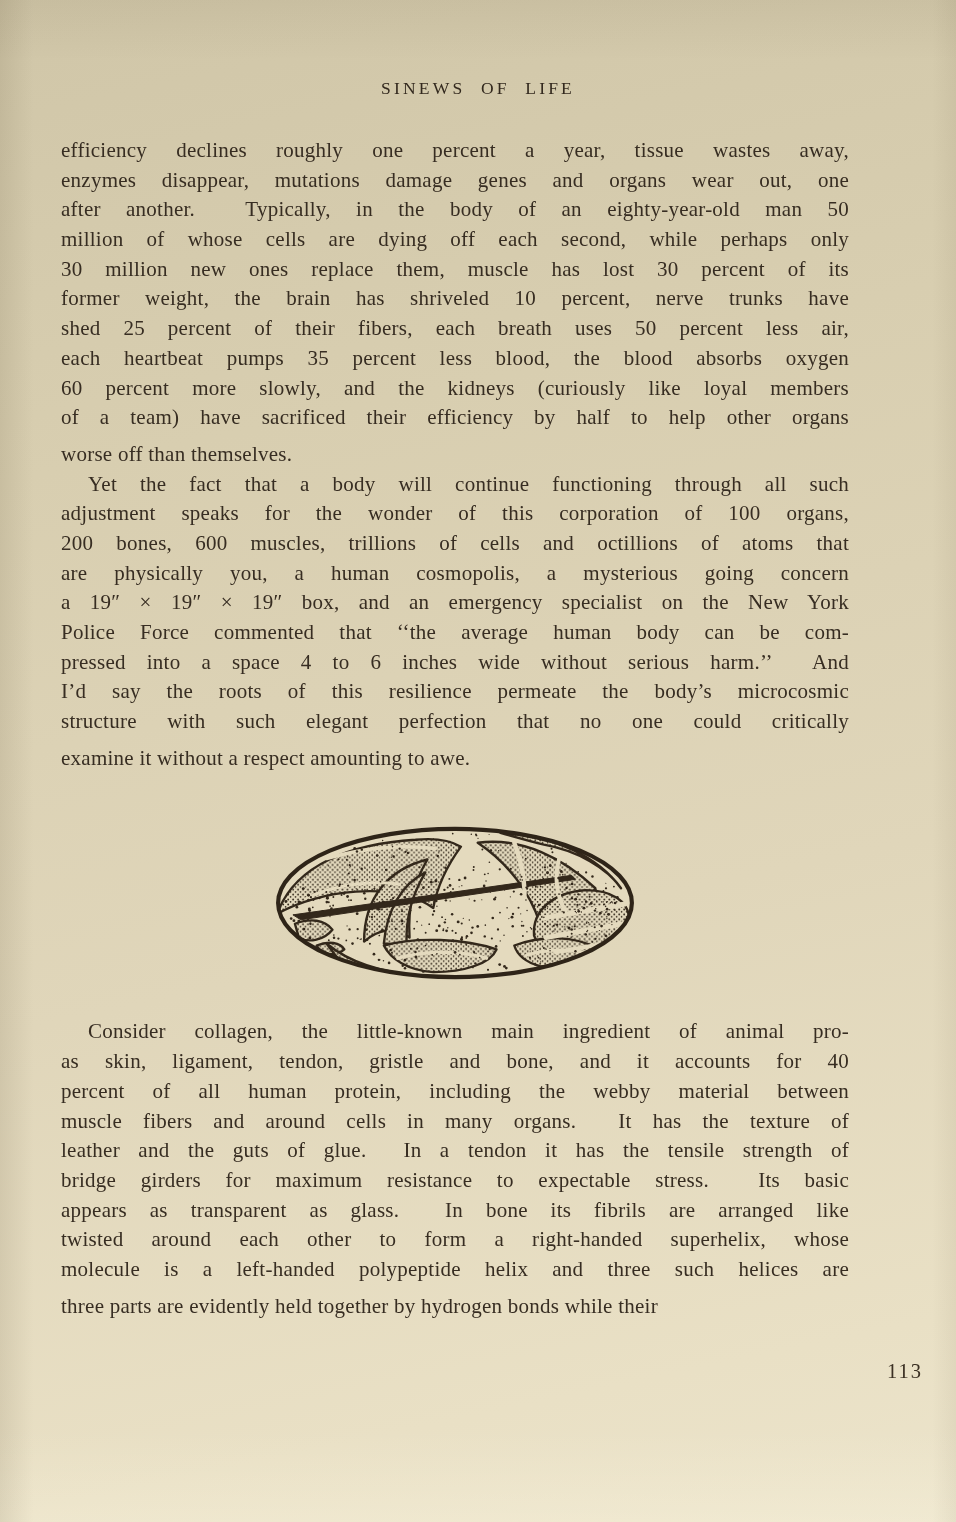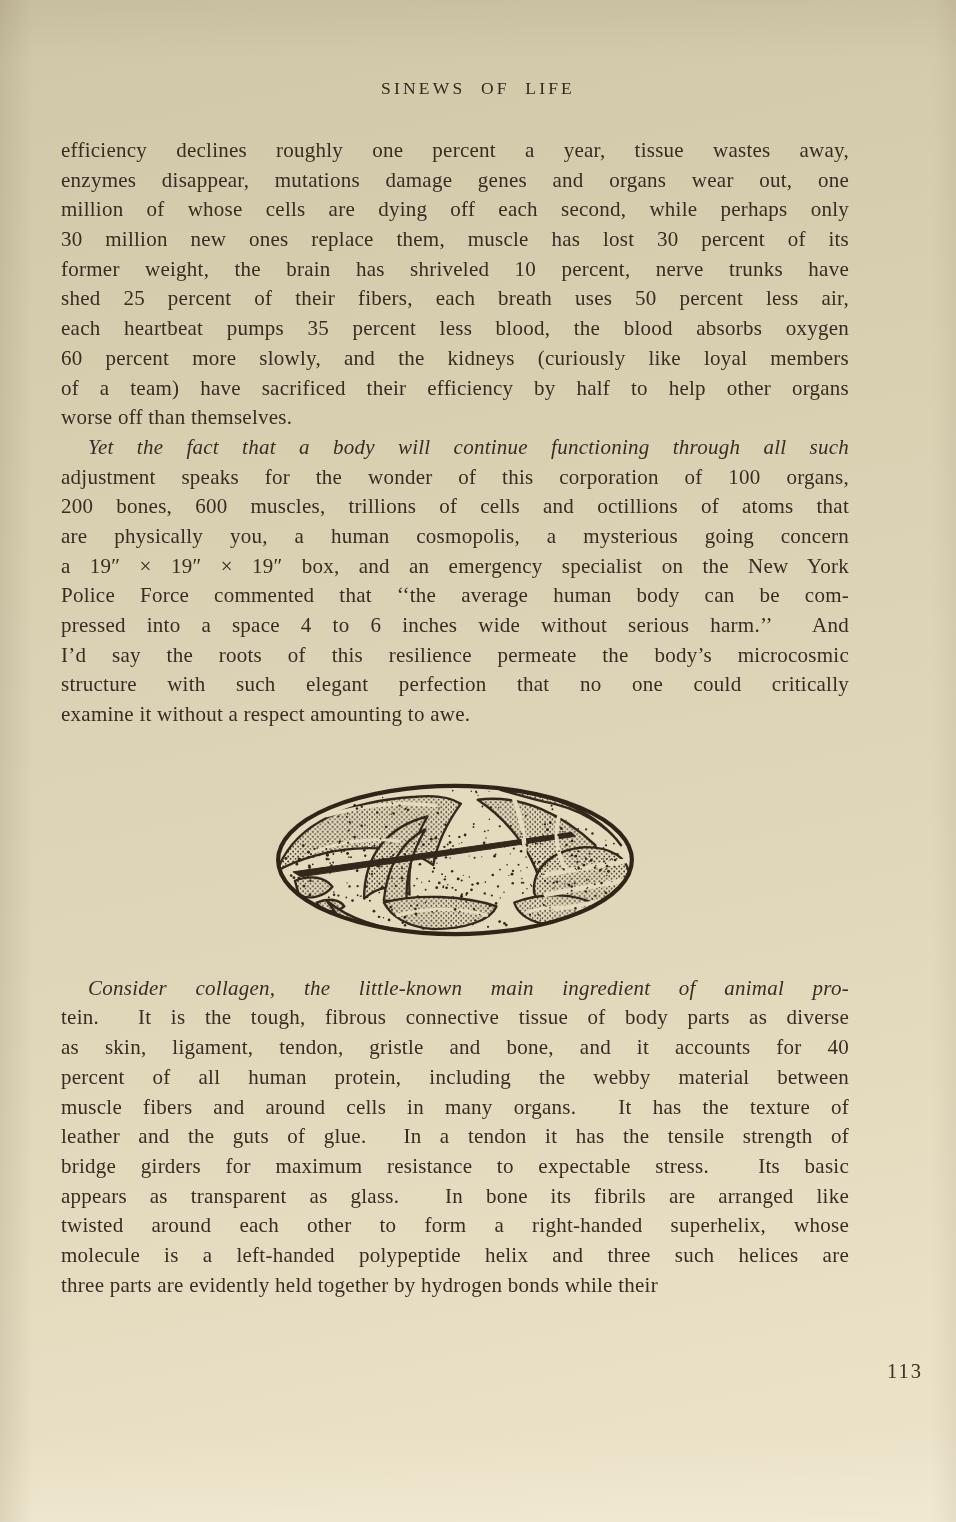--- a/index.html
+++ b/index.html
@@ -27,22 +27,22 @@
     color:#33291e;
   }
   .text-block { position:absolute; top:136px; left:61px; width:788px; }
   .line {
     font-size:21px; line-height:29.7px; height:29.7px;
     overflow:hidden;
     text-align:justify; text-align-last:justify;
     white-space:pre-wrap;
     letter-spacing:0.25px;
   }
-  .line.last { text-align-last:left; }
-  .line.indent { text-indent:27px;font-style:italic; }
+  .line.last { text-align-last:left;margin-top:7px; }
+  .line.indent { text-indent:27px; }
   .illustration {
     margin:46px 0 30px 0; height:168px;
     display:flex; justify-content:center; align-items:center;
   }
   .page-number {
     position:absolute; top:1360px; right:33px;
     font-size:20.5px; letter-spacing:2px; color:#3b3023;
   }
 </style>
 </head>
@@ -50,20 +50,21 @@
 
 <div class="page">
   <div class="scan-shade"></div>
 
   <header class="running-head">SINEWS OF LIFE</header>
 
   <main class="text-block">
     <section class="paragraph">
         <div class="line">efficiency declines roughly one percent a year, tissue wastes away,</div>
         <div class="line">enzymes disappear, mutations damage genes and organs wear out, one</div>
+        <div class="line">after another.  Typically, in the body of an eighty-year-old man 50</div>
         <div class="line">million of whose cells are dying off each second, while perhaps only</div>
         <div class="line">30 million new ones replace them, muscle has lost 30 percent of its</div>
         <div class="line">former weight, the brain has shriveled 10 percent, nerve trunks have</div>
         <div class="line">shed 25 percent of their fibers, each breath uses 50 percent less air,</div>
         <div class="line">each heartbeat pumps 35 percent less blood, the blood absorbs oxygen</div>
         <div class="line">60 percent more slowly, and the kidneys (curiously like loyal members</div>
         <div class="line">of a team) have sacrificed their efficiency by half to help other organs</div>
         <div class="line last">worse off than themselves.</div>
       </section>
     <section class="paragraph">
@@ -543,21 +544,20 @@
             <circle cx="342.4" cy="88.4" r="0.84"></circle>
             <circle cx="139.3" cy="79.1" r="1.23"></circle>
           </g>
 
         <ellipse cx="190" cy="85" rx="179" ry="75" fill="none" stroke="#2e2418" stroke-width="4.2"></ellipse>
       </svg>
     </figure>
 
     <section class="paragraph">
         <div class="line indent">Consider collagen, the little-known main ingredient of animal pro-</div>
-        <div class="line">tein.  It is the tough, fibrous connective tissue of body parts as diverse</div>
         <div class="line">as skin, ligament, tendon, gristle and bone, and it accounts for 40</div>
         <div class="line">percent of all human protein, including the webby material between</div>
         <div class="line">muscle fibers and around cells in many organs.  It has the texture of</div>
         <div class="line">leather and the guts of glue.  In a tendon it has the tensile strength of</div>
         <div class="line">bridge girders for maximum resistance to expectable stress.  Its basic</div>
         <div class="line">appears as transparent as glass.  In bone its fibrils are arranged like</div>
         <div class="line">twisted around each other to form a right-handed superhelix, whose</div>
         <div class="line">molecule is a left-handed polypeptide helix and three such helices are</div>
         <div class="line last">three parts are evidently held together by hydrogen bonds while their</div>
       </section>

